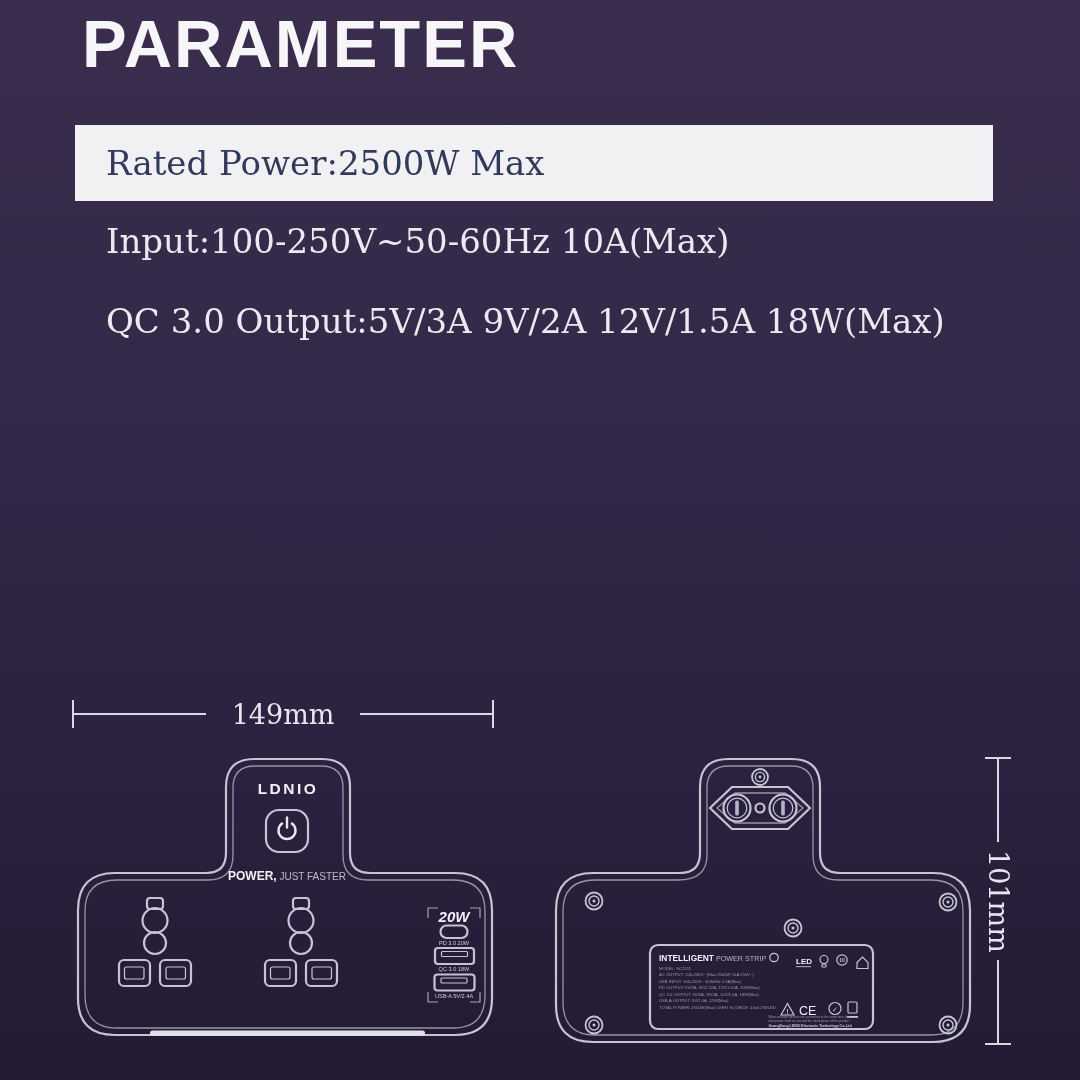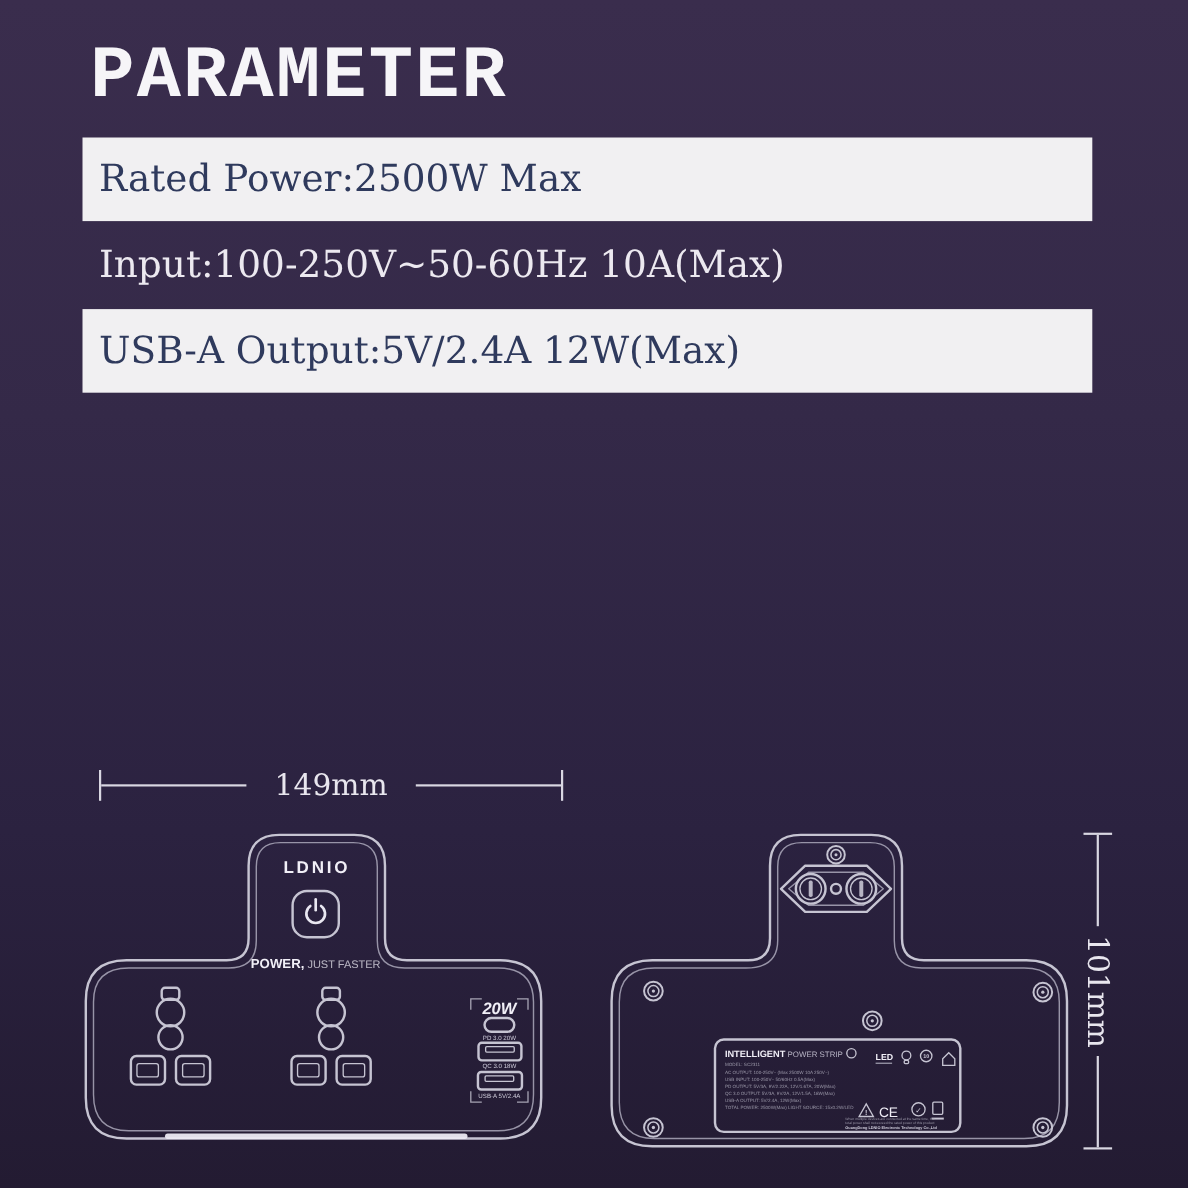--- a/index.html
+++ b/index.html
@@ -2,34 +2,34 @@
 <html><head>
 <meta charset="utf-8">
 <style>
   html,body { margin:0; padding:0; }
   body {
     width:1080px; height:1080px; position:relative; overflow:hidden;
     background: linear-gradient(180deg, #3a2d4d 0%, #342948 35%, #2b2240 70%, #231b32 100%);
     font-family:"Liberation Sans", sans-serif;
   }
   .title {
-    position:absolute; left:82px; top:37px; line-height:1;
-    font-family:Liberation Mono, monospace; font-weight:bold; font-size:67px;
+    position:absolute; left:82px; top:10px; line-height:1;
+    font-family:Liberation Sans, sans-serif; font-weight:bold; font-size:67px;
     letter-spacing:2px; color:#f6f5f8;
   }
   .specs { position:absolute; left:75px; top:125px; width:918px; }
   .spec-row {
-    display:flex; align-items:center; padding-left:15px; box-sizing:border-box;
+    display:flex; align-items:center; padding-left:31px; box-sizing:border-box;
     font-family:"DejaVu Serif", serif; font-size:34px; white-space:pre;
   }
   .spec-row.light { background:#f1f0f2; height:76px; color:#2f3a5d; }
   .spec-row.dark  { height:80px; color:#ece9f0; }
 
   .dim-w {
-    position:absolute; left:90px; top:699px; width:422px; height:30px;
+    position:absolute; left:72px; top:699px; width:422px; height:30px;
     display:flex; align-items:center;
     font-family:"DejaVu Serif", serif; font-size:27px; color:#e8e6ee;
   }
   .dim-w .tick { width:2px; height:28px; background:#d9d7e2; }
   .dim-w .line { flex:1; height:2px; background:#d9d7e2; }
   .dim-w .lab  { margin:0 26px; line-height:1; }
 
   .dim-h {
     position:absolute; left:983px; top:757px; width:30px; height:288px;
     display:flex; flex-direction:column; align-items:center;
@@ -52,21 +52,21 @@
   svg text { font-family:"Liberation Sans", sans-serif; }
 </style>
 </head>
 <body>
 
 <div class="title">PARAMETER</div>
 
 <div class="specs">
   <div class="spec-row light">Rated Power:2500W Max</div>
   <div class="spec-row dark">Input:100-250V~50-60Hz 10A(Max)</div>
-  <div class="spec-row light">USB-A Output:5V/2.4A 12W(Max)</div>
+  <div class="spec-row dark">QC 3.0 Output:5V/3A 9V/2A 12V/1.5A 18W(Max)</div>
 </div>
 
 <div class="dim-w">
   <div class="tick"></div>
   <div class="line"></div>
   <div class="lab">149mm</div>
   <div class="line"></div>
   <div class="tick"></div>
 </div>
 

